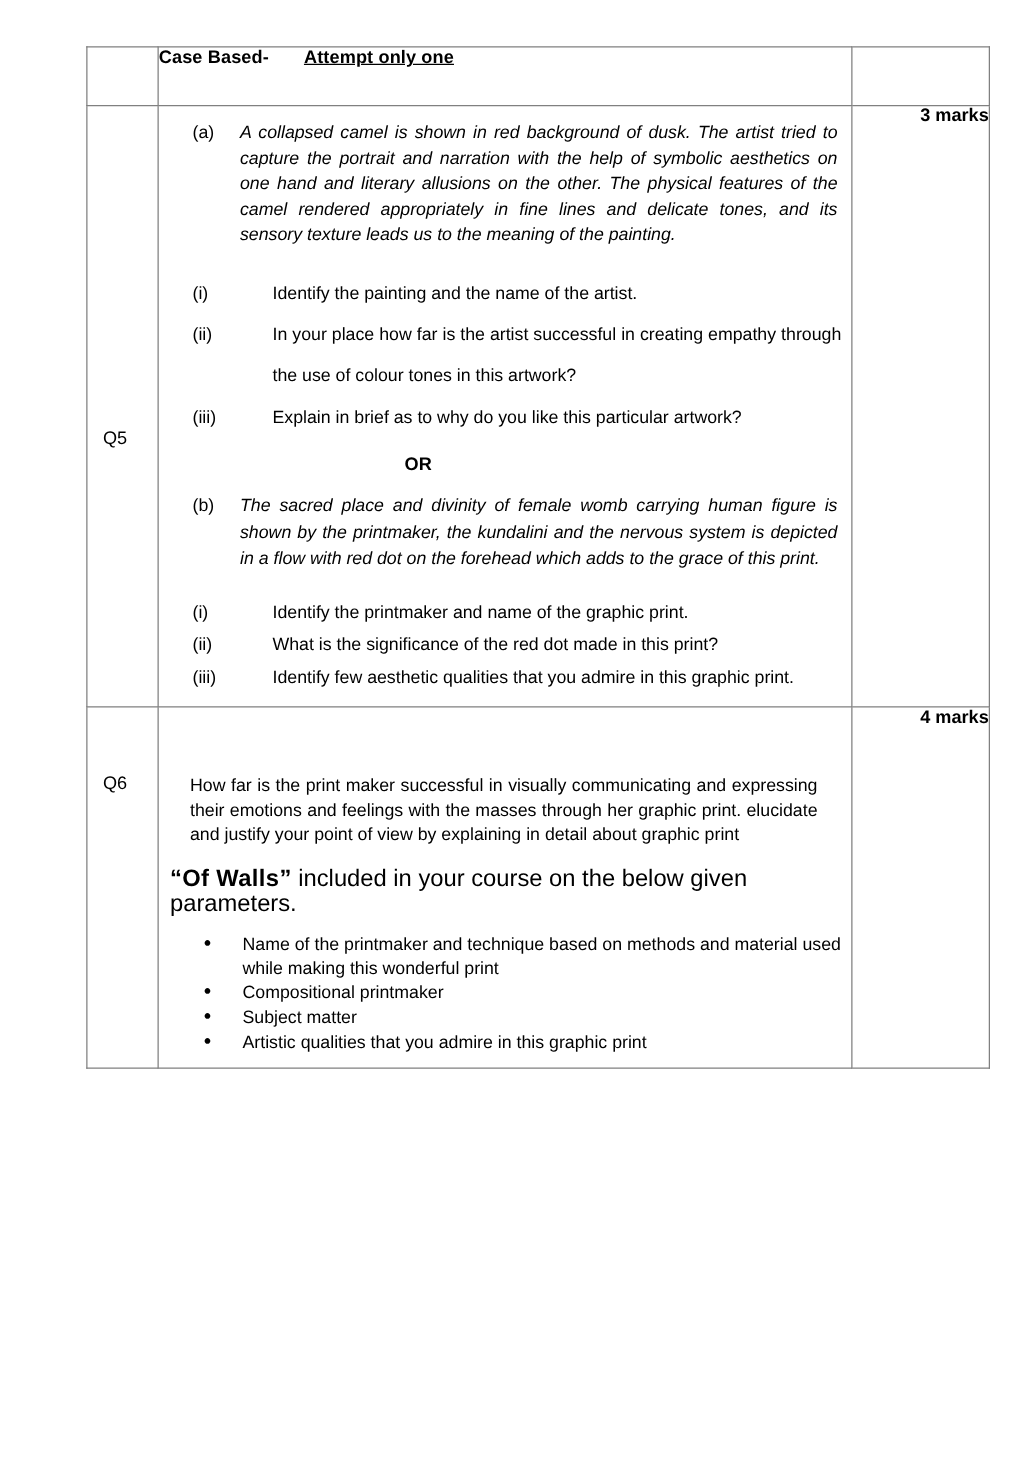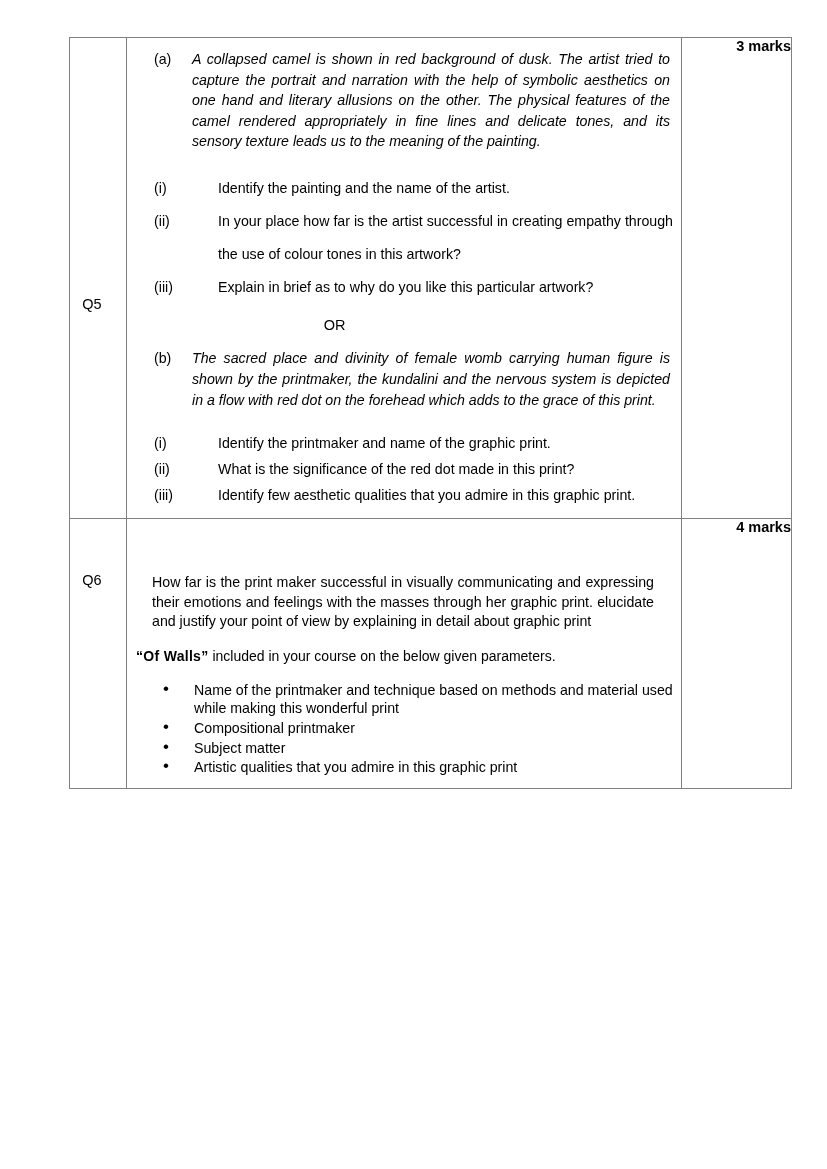--- a/index.html
+++ b/index.html
@@ -118,39 +118,39 @@
     top: 0;
     width: 56px;
     text-align: left;
   }
   .roman.loose { line-height: 33px; }
   .roman.tight { line-height: 26px; }
   .roman > .txt { display: block; }
 
   .or-line {
     text-align: center;
-    font-weight: normal;
+    font-weight: bold;
     font-size: 14.5px;
     margin: 14px 0 0 0;
     padding-right: 140px;
   }
 
   .spacer-sm { height: 10px; }
   .spacer-md { height: 20px; }
 
   
   .q6-para {
     text-align: justify;
     line-height: 19.4px;
     font-size: 14.2px;
     margin: 16px;
     padding: 0 3px 0 0;
   }
   .q6-sub {
-    font-size: 14px;
+    font-size: 19px;
     line-height: 19.4px;
     margin-top: 3px;
   }
   .q6-sub b { font-weight: bold; letter-spacing: .3px; }
 
   .bullets {
     margin: 14px 0 0 0;
     padding: 0;
     list-style: none;
   }
@@ -178,20 +178,27 @@
 <div class="page">
 
   <table class="qtable">
     <colgroup>
       <col class="c-qno">
         <col class="c-body">
         <col class="c-mark">
     </colgroup>
     <tbody>
 
+      <tr>
+        <td class="hdr-qno"></td>
+        <td class="hdr-body">
+          <span>Case Based-</span><span class="gap"></span><span class="underlined">Attempt only one</span>
+        </td>
+        <td class="hdr-mark"></td>
+      </tr>
 
       <tr>
         <td class="qno-cell qno-q5">
           <span class="qno-label">Q5</span>
         </td>
 
         <td class="body-cell">
           <div class="body-inner">
 
             <div class="lettered">

